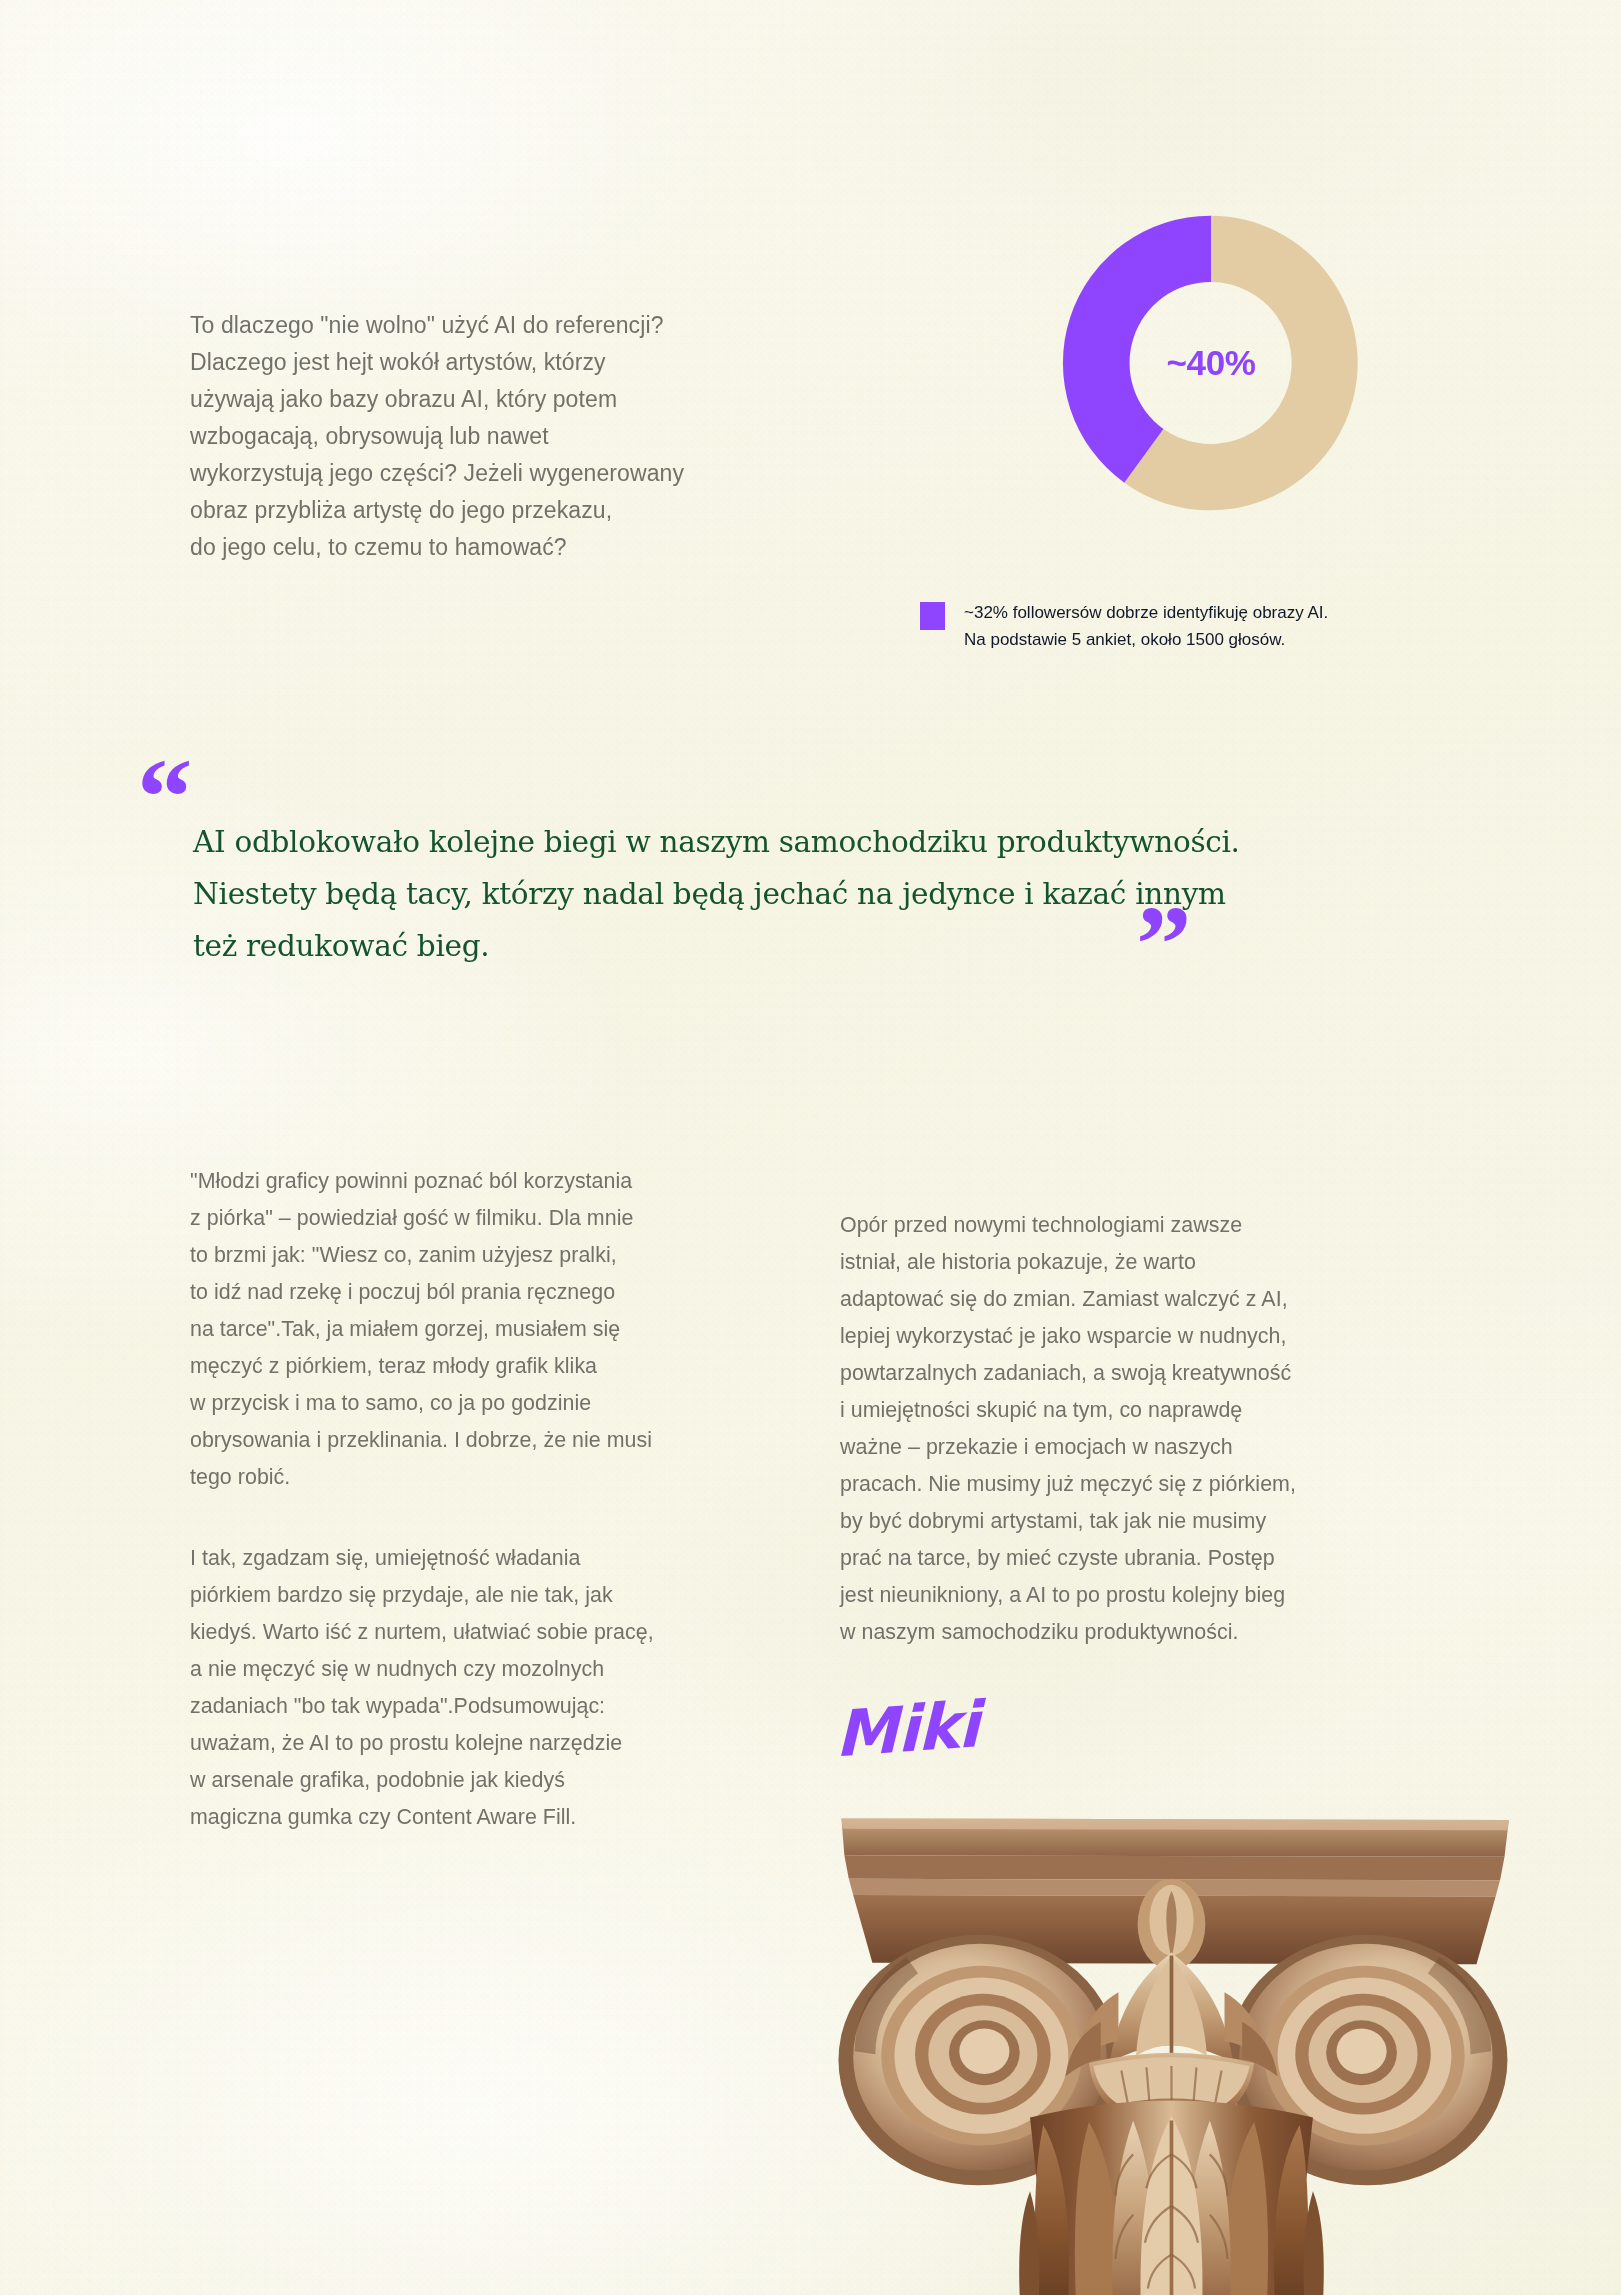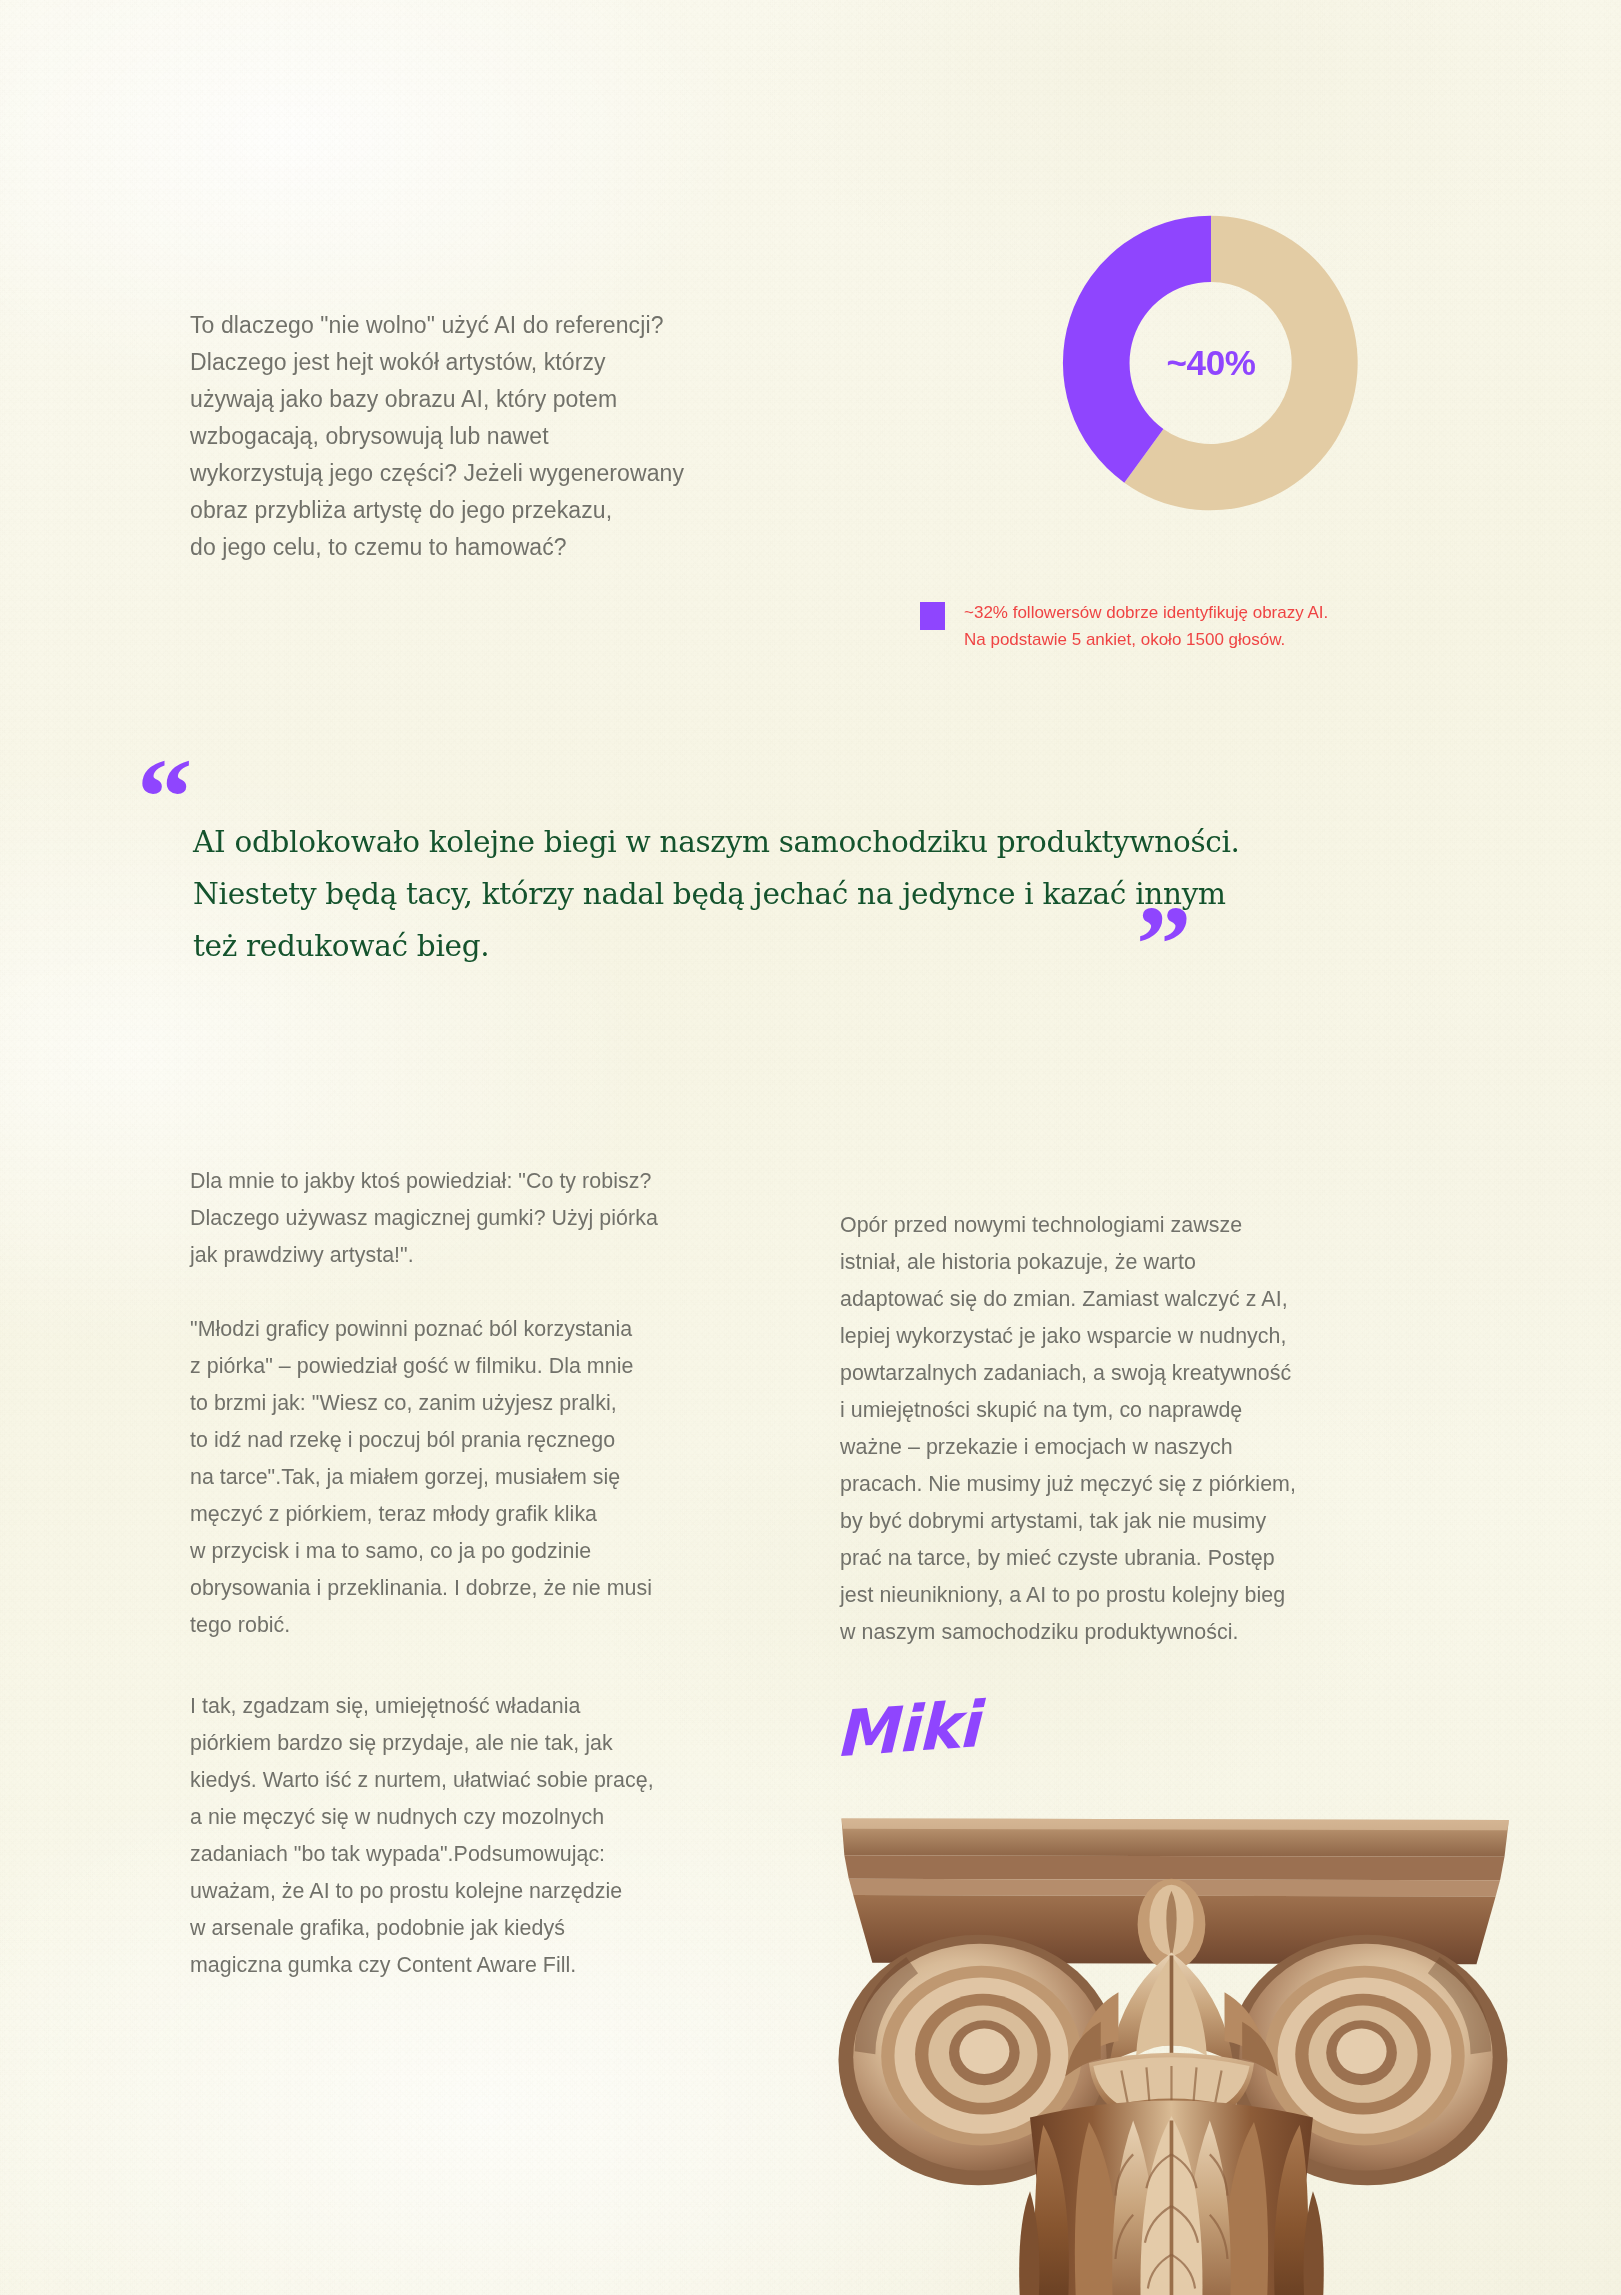--- a/index.html
+++ b/index.html
@@ -91,21 +91,21 @@
   #legend-swatch {
     width: 25px;
     height: 28px;
     background: #8f45fe;
     flex: none;
     margin-top: 2.2px;
   }
   #legend-text {
     font-size: 17px;
     line-height: 26.5px;
-    color: #ef4444;
+    color: #0f172a;
     white-space: pre-line;
   }
 
   
   #pull-quote {
     position: absolute;
     left: 137px;
     top: 767px;
     width: 1179px;
   }
@@ -223,23 +223,20 @@
 Na podstawie 5 ankiet, około 1500 głosów.</div>
 </div>
 
 <div id="pull-quote">
   <div id="quote-open-mark">“</div>
   <div id="quote-text">AI odblokowało kolejne biegi w naszym samochodziku produktywności. Niestety będą tacy, którzy nadal będą jechać na jedynce i kazać innym też redukować bieg.</div>
   <div id="quote-close-mark">”</div>
 </div>
 
 <div id="left-column" class="body-column">
-  <p>Dla mnie to jakby ktoś powiedział: "Co ty robisz?
-Dlaczego używasz magicznej gumki? Użyj piórka
-jak prawdziwy artysta!".</p>
   <p>"Młodzi graficy powinni poznać ból korzystania
 z piórka" – powiedział gość w filmiku. Dla mnie
 to brzmi jak: "Wiesz co, zanim użyjesz pralki,
 to idź nad rzekę i poczuj ból prania ręcznego
 na tarce".Tak, ja miałem gorzej, musiałem się
 męczyć z piórkiem, teraz młody grafik klika
 w przycisk i ma to samo, co ja po godzinie
 obrysowania i przeklinania. I dobrze, że nie musi
 tego robić.</p>
   <p>I tak, zgadzam się, umiejętność władania

